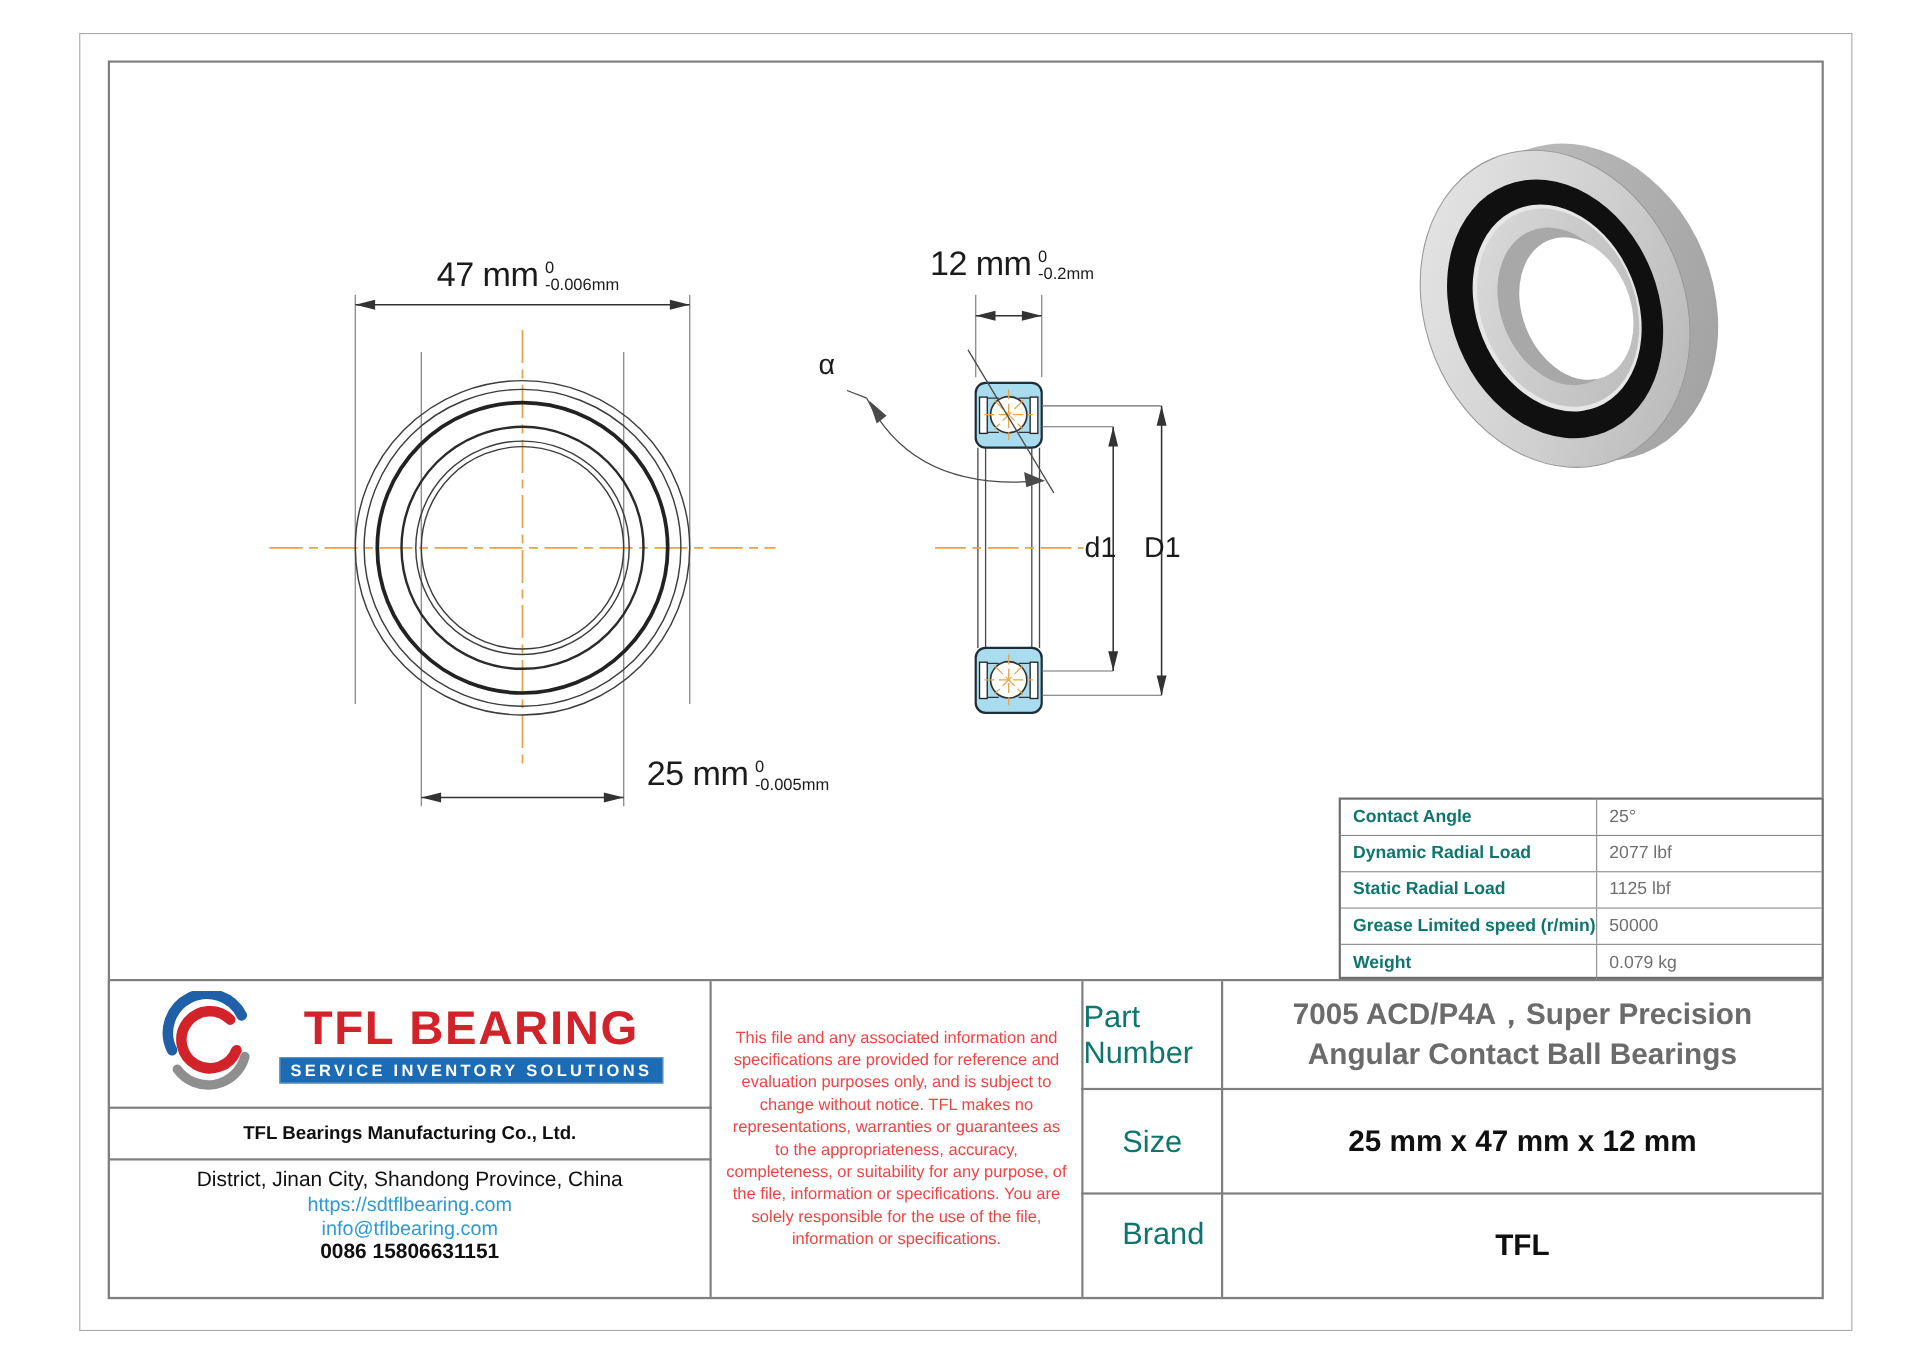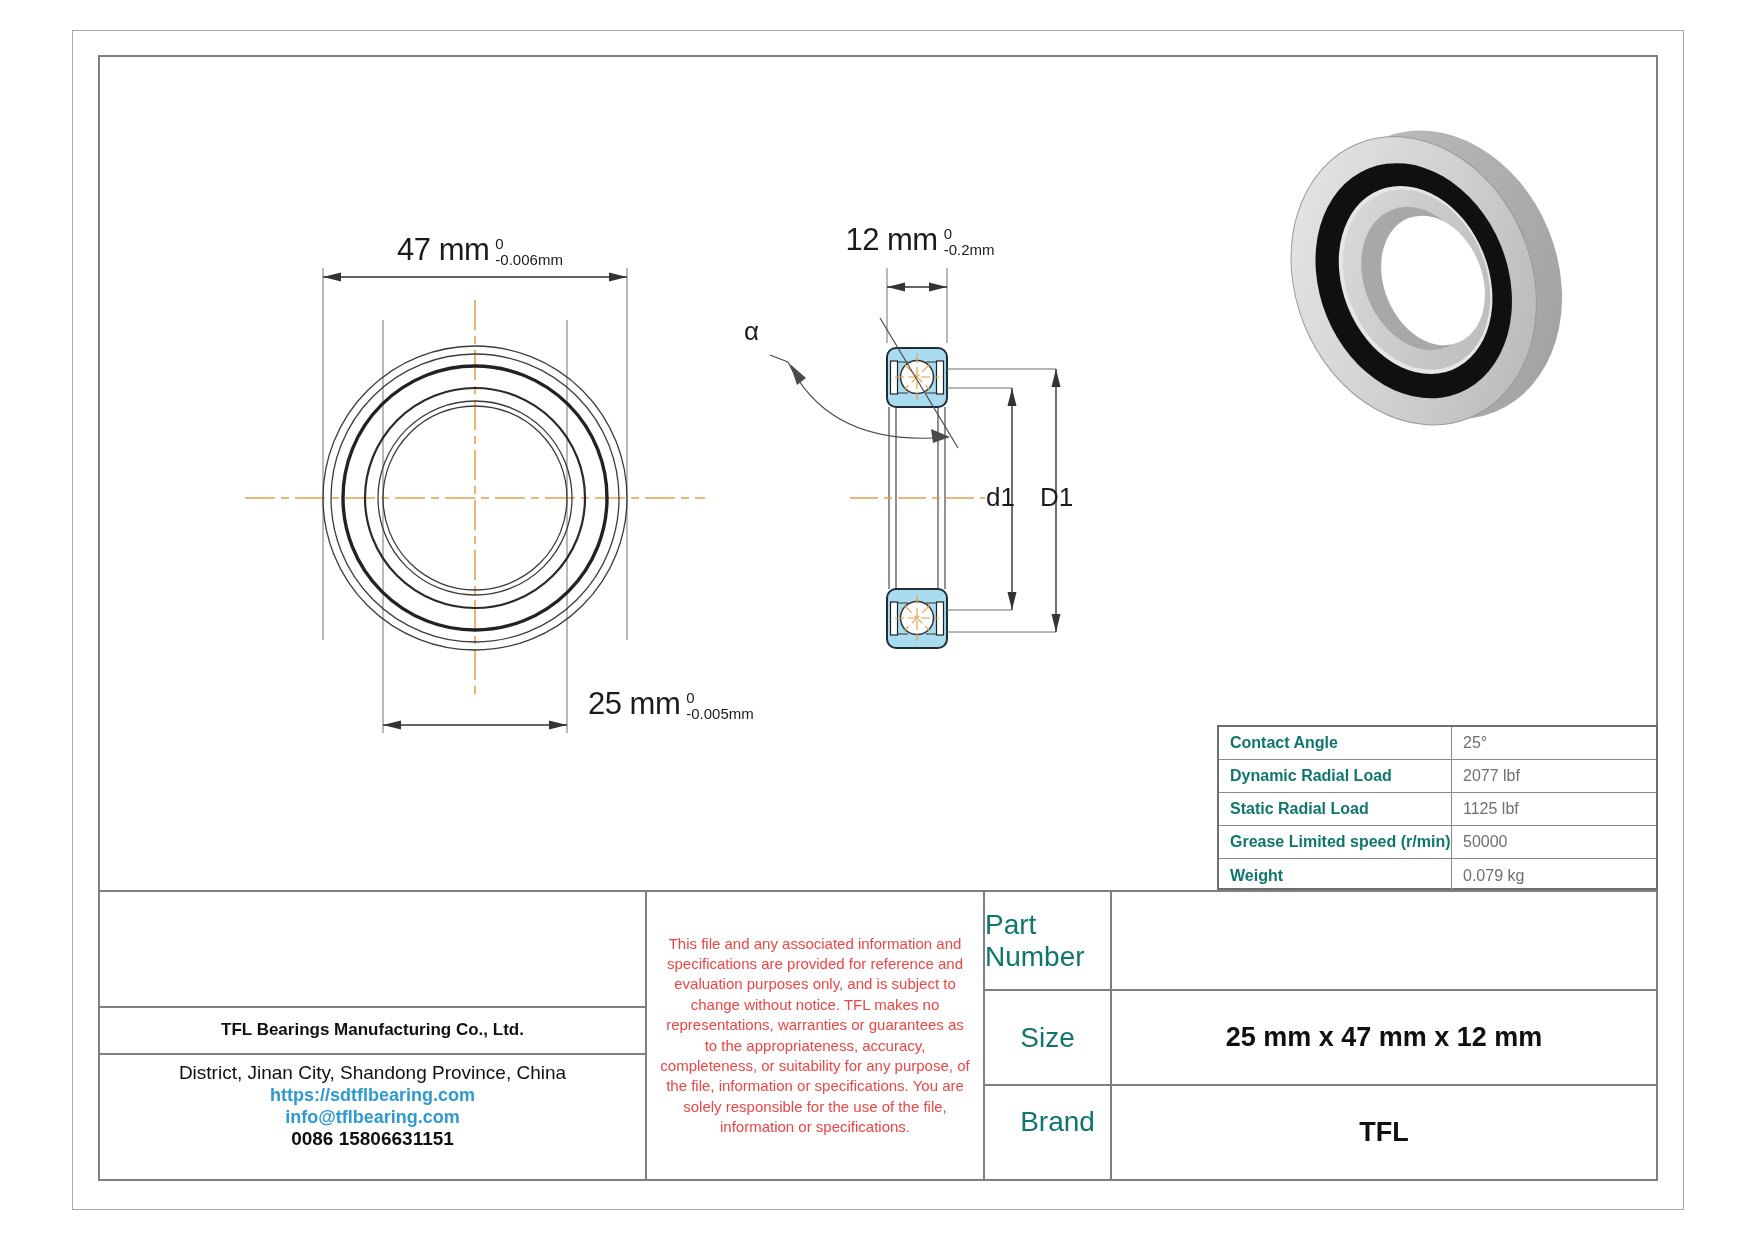--- a/index.html
+++ b/index.html
@@ -43,21 +43,21 @@
   .h-right1 { left:883px; top:97px; width:673px; height:2px; }
   .h-right2 { left:883px; top:192px; width:673px; height:2px; }
 
   .tb-cell { position:absolute; display:flex; align-items:center; justify-content:center; }
   .cell-logo { left:0; top:0; width:545px; height:114px; gap:16px; }
   .logo-text-col { display:flex; flex-direction:column; align-items:center; }
   .logo-name { font-size:43px; font-weight:800; color:#d2232a; letter-spacing:1.5px; line-height:1; white-space:nowrap; }
   .logo-tagline { margin-top:4px; background:#1c6bb5; color:#fff; font-size:15px; font-weight:700; letter-spacing:3px; padding:3px 9px 2px 9px; white-space:nowrap; border:1px solid #6a95c2; }
   .cell-company { left:0; top:116px; width:545px; height:43px; font-size:17px; font-weight:600; color:#101010; }
   .cell-address { left:0; top:163px; width:545px; height:124px; flex-direction:column; justify-content:flex-start; padding-top:7px; font-size:19px; font-weight:500; color:#101010; line-height:22px; text-align:center; }
-  .addr-link { color:#2d9ad5; font-weight:700; font-size:18px; text-decoration:none; }
+  .addr-link { color:#2d9ad5; font-weight:400; font-size:18px; text-decoration:none; }
   .addr-phone { font-weight:600; }
   .cell-disclaimer { left:547px; top:0; width:336px; height:287px; padding:10px 12px; font-size:15px; font-weight:500; color:#ef4444; line-height:1.36; text-align:center; } 
   .fld-label { font-size:28px; font-weight:400; color:#0f766e; }
   .fld-value { font-size:27px; font-weight:700; color:#101010; text-align:center; line-height:1.3; }
   .cl-pn  { left:885px; top:0;     width:125px; height:97px; }
   .cv-pn  { left:1012px; top:0;    width:544px; height:97px; padding:0 28px; color:#6b6b6b; }
   .cl-sz  { left:885px; top:99px;  width:125px; height:93px; }
   .cv-sz  { left:1012px; top:99px; width:544px; height:93px; }
   .cl-br  { left:885px; top:194px; width:125px; height:71px;padding-left:20px; }
   .cv-br  { left:1012px; top:194px; width:544px; height:93px; font-weight:600; }
@@ -223,35 +223,49 @@
 
   <div class="title-block">
     <div class="tb-line v1"></div>
     <div class="tb-line v2"></div>
     <div class="tb-line v3"></div>
     <div class="tb-line h-left1"></div>
     <div class="tb-line h-left2"></div>
     <div class="tb-line h-right1"></div>
     <div class="tb-line h-right2"></div>
 
+    <div class="tb-cell cell-logo">
+      <svg width="96" height="96" viewBox="0 0 100 100">
+        <path d="M 20 74 A 36 36 0 0 0 84 62" stroke="#8f8f8f" stroke-width="9" fill="none" stroke-linecap="round"></path>
+        <path d="M 70 27 A 27 27 0 1 0 76 56" stroke="#d2232a" stroke-width="10" fill="none" stroke-linecap="round"></path>
+        <path d="M 15 56 A 36 36 0 0 1 81 23" stroke="#2060a8" stroke-width="10" fill="none" stroke-linecap="round"></path>
+      </svg>
+      <div class="logo-text-col">
+        <div class="logo-name">TFL BEARING</div>
+        <div class="logo-tagline">SERVICE INVENTORY SOLUTIONS</div>
+      </div>
+    </div>
 
     <div class="tb-cell cell-company">TFL Bearings Manufacturing Co., Ltd.</div>
 
     <div class="tb-cell cell-address">
       <div>District, Jinan City, Shandong Province, China</div>
       <a class="addr-link" href="#">https://sdtflbearing.com</a>
       <a class="addr-link" href="#">info@tflbearing.com</a>
       <div class="addr-phone">0086 15806631151</div>
     </div>
 
     <div class="tb-cell cell-disclaimer">This file and any associated information and specifications are provided for reference and evaluation purposes only, and is subject to change without notice. TFL makes no representations, warranties or guarantees as to the appropriateness, accuracy, completeness, or suitability for any purpose, of the file, information or specifications.  You are solely responsible for the use of the file, information or specifications.</div>
 
     <div class="tb-cell cl-pn">
       <span class="fld-label">Part Number</span>
     </div>
+    <div class="tb-cell cv-pn">
+      <span class="fld-value">7005 ACD/P4A，Super Precision Angular Contact Ball Bearings</span>
+    </div>
 
     <div class="tb-cell cl-sz">
       <span class="fld-label">Size</span>
     </div>
     <div class="tb-cell cv-sz">
       <span class="fld-value">25 mm x 47 mm x 12 mm</span>
     </div>
 
     <div class="tb-cell cl-br">
       <span class="fld-label">Brand</span>

